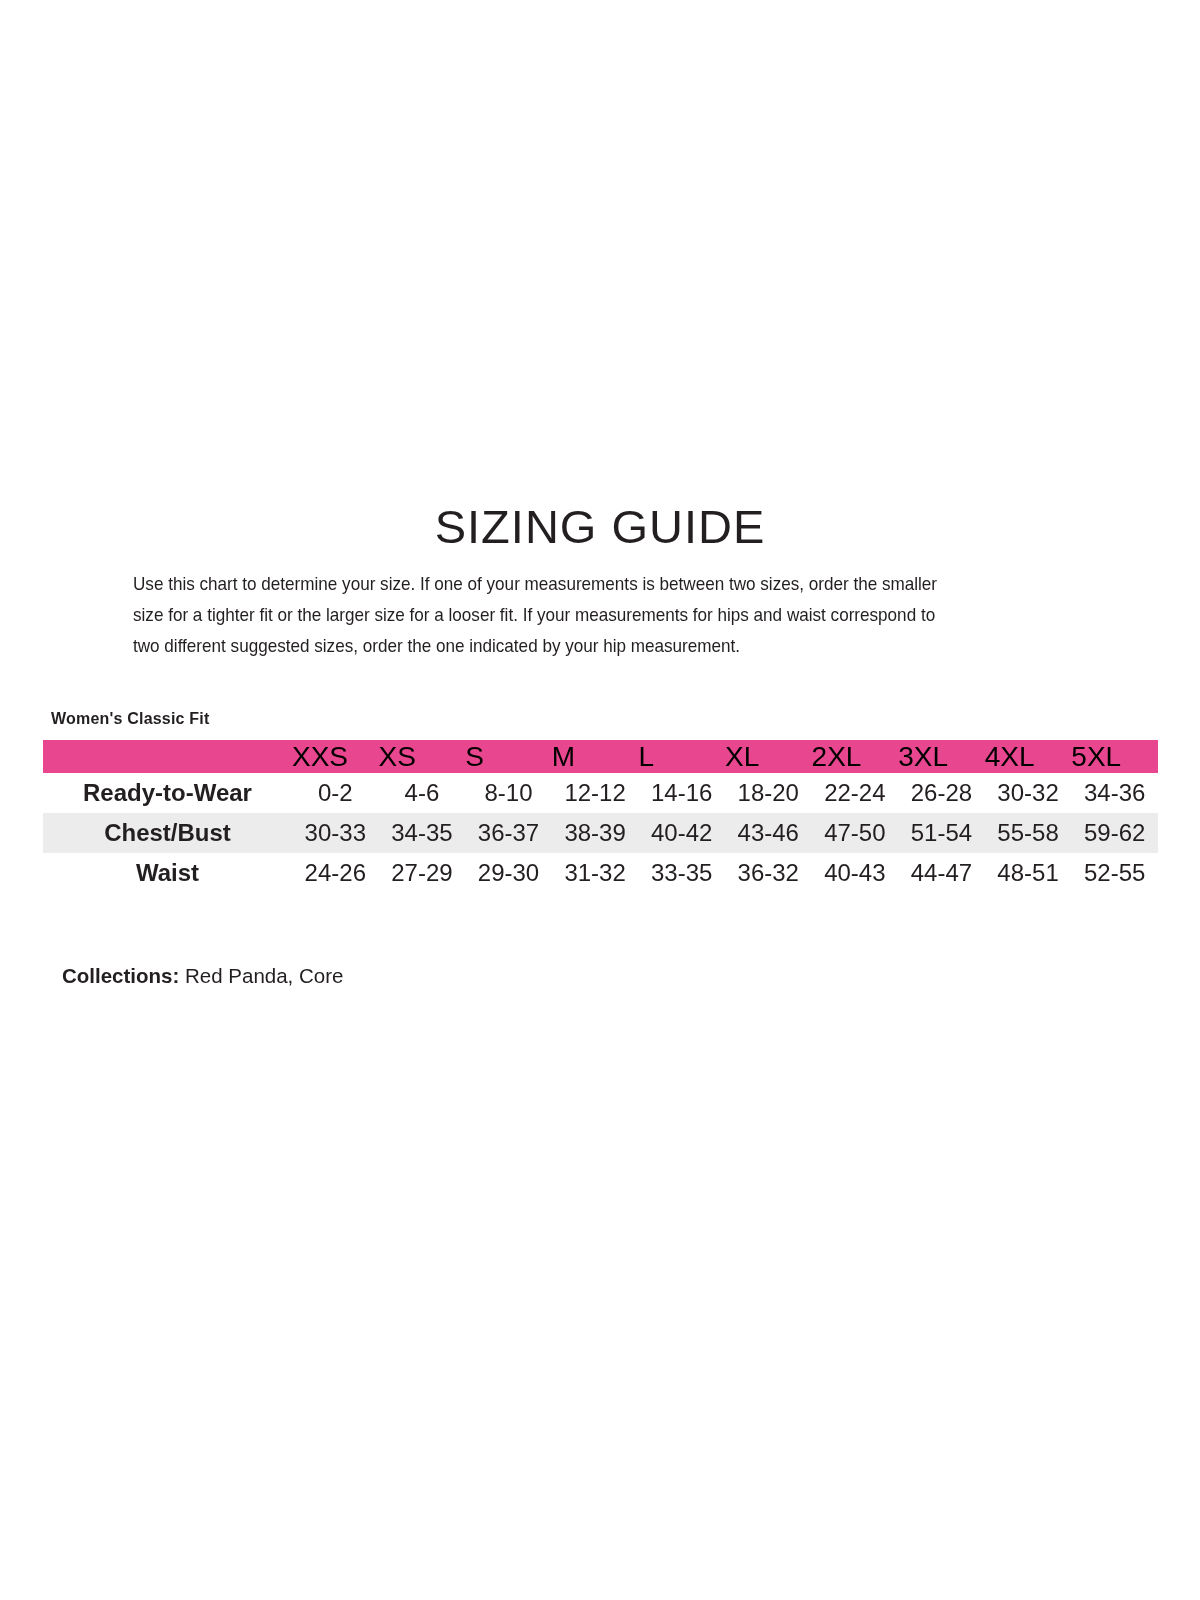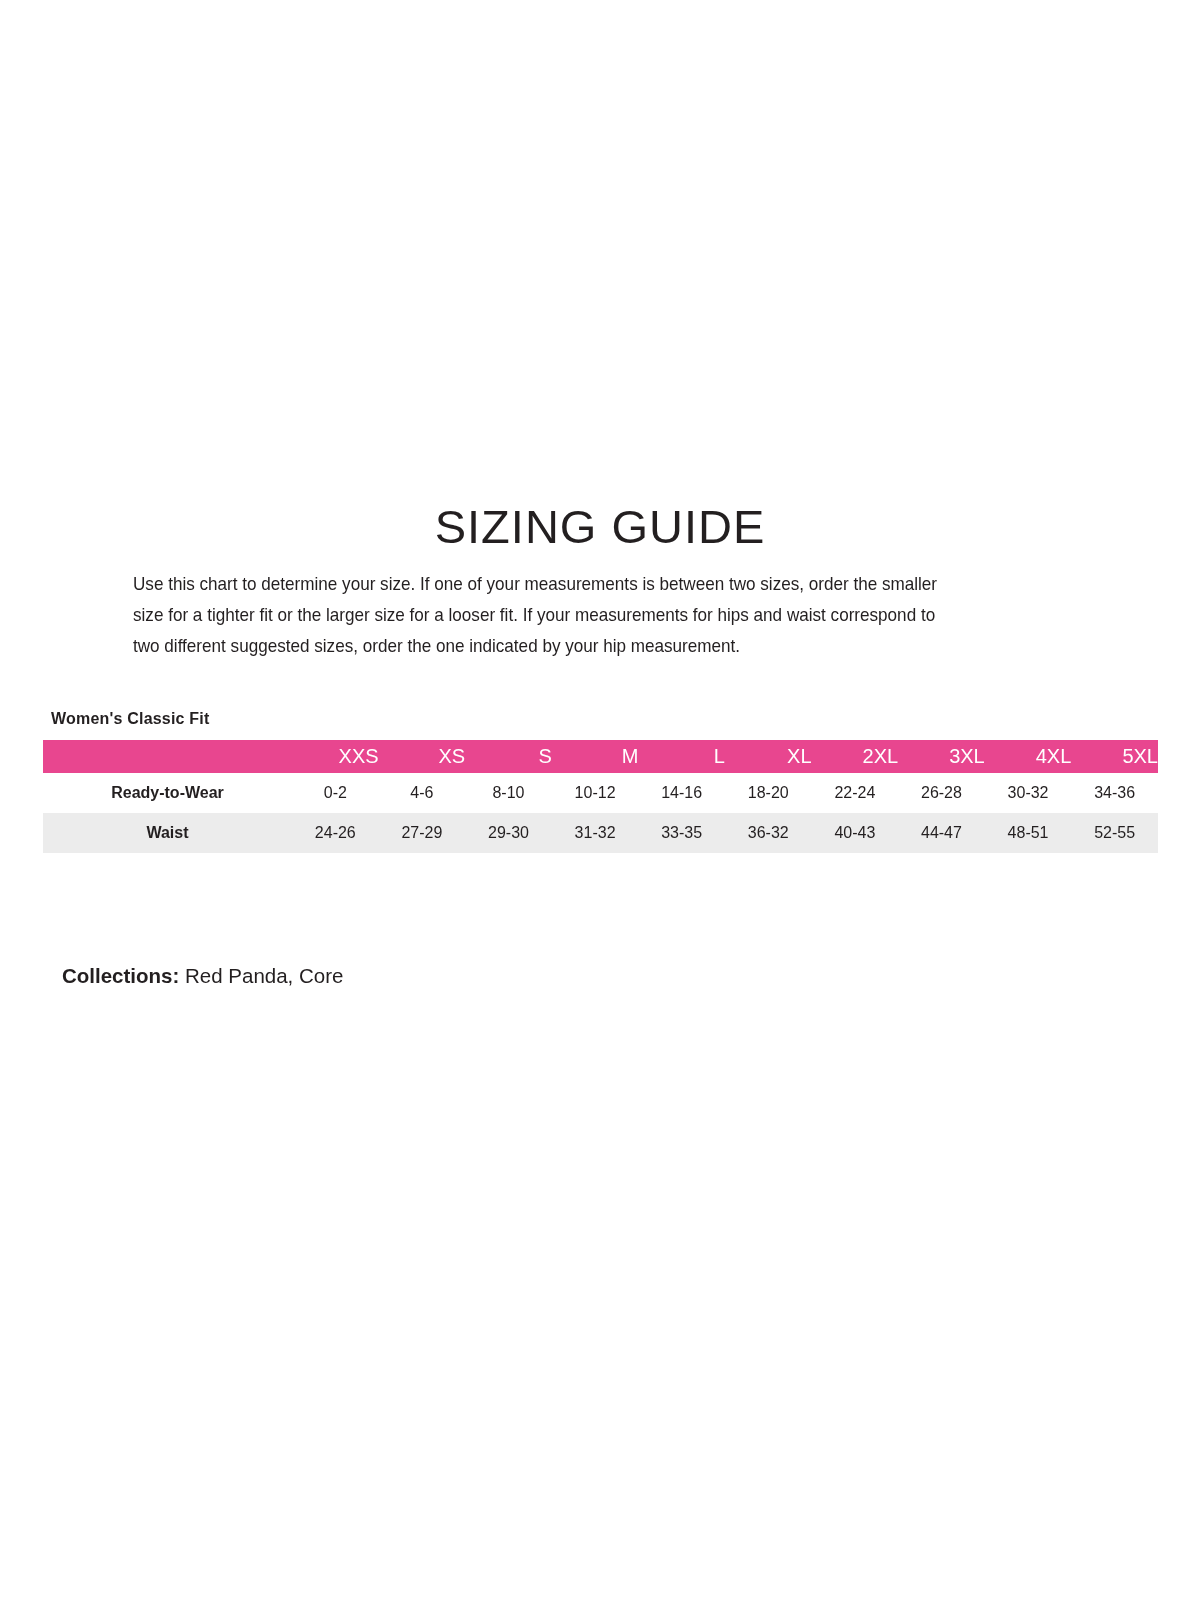--- a/index.html
+++ b/index.html
@@ -40,34 +40,34 @@
     position:absolute;
     left:43px;top:740px;
     width:1115px;
     border-collapse:collapse;
     table-layout:fixed;
   }
   .size-table col.label-col{width:249px;}
   .size-table col.size-col{width:86.6px;}
   .size-table thead th{
     background:var(--accent,#E8468F);
-    color:#ffffff;
+    color:#000000;
     font-weight:400;
-    font-size:20px;
+    font-size:28px;
     height:33px;
-    text-align:right;
+    text-align:left;
     vertical-align:middle;
     padding:0;
   }
   .size-table tbody th,
   .size-table tbody td{
     height:40px;
     text-align:center;
     vertical-align:middle;
-    font-size:16px;
+    font-size:24px;
     padding:0;
   }
   .size-table tbody th.row-label{font-weight:700;}
   .size-table tbody tr:nth-child(even) th,
   .size-table tbody tr:nth-child(even) td{
     background:var(--stripe,#ECECEC);
   }
   .collections{
     position:absolute;
     left:40px;top:943px;
@@ -116,27 +116,40 @@
         <th>4XL</th>
         <th>5XL</th>
       </tr>
     </thead>
     <tbody>
       <tr>
         <th class="row-label">Ready-to-Wear</th>
         <td>0-2</td>
         <td>4-6</td>
         <td>8-10</td>
-        <td>10-12</td>
+        <td>12-12</td>
         <td>14-16</td>
         <td>18-20</td>
         <td>22-24</td>
         <td>26-28</td>
         <td>30-32</td>
         <td>34-36</td>
+      </tr>
+      <tr>
+        <th class="row-label">Chest/Bust</th>
+        <td>30-33</td>
+        <td>34-35</td>
+        <td>36-37</td>
+        <td>38-39</td>
+        <td>40-42</td>
+        <td>43-46</td>
+        <td>47-50</td>
+        <td>51-54</td>
+        <td>55-58</td>
+        <td>59-62</td>
       </tr>
       <tr>
         <th class="row-label">Waist</th>
         <td>24-26</td>
         <td>27-29</td>
         <td>29-30</td>
         <td>31-32</td>
         <td>33-35</td>
         <td>36-32</td>
         <td>40-43</td>

